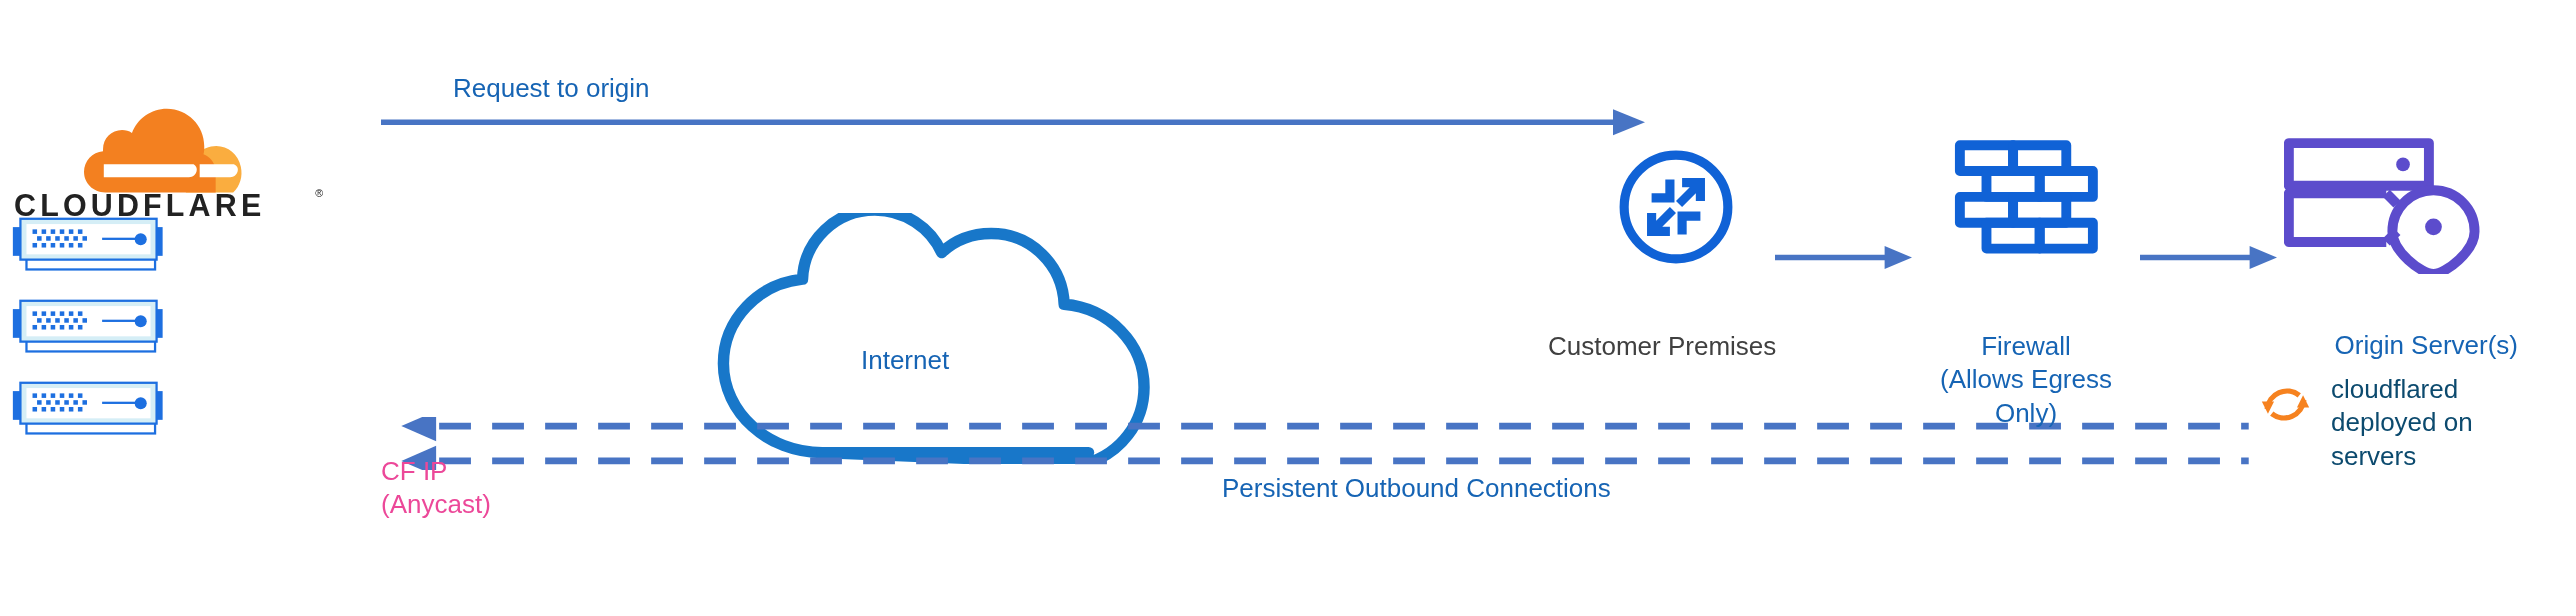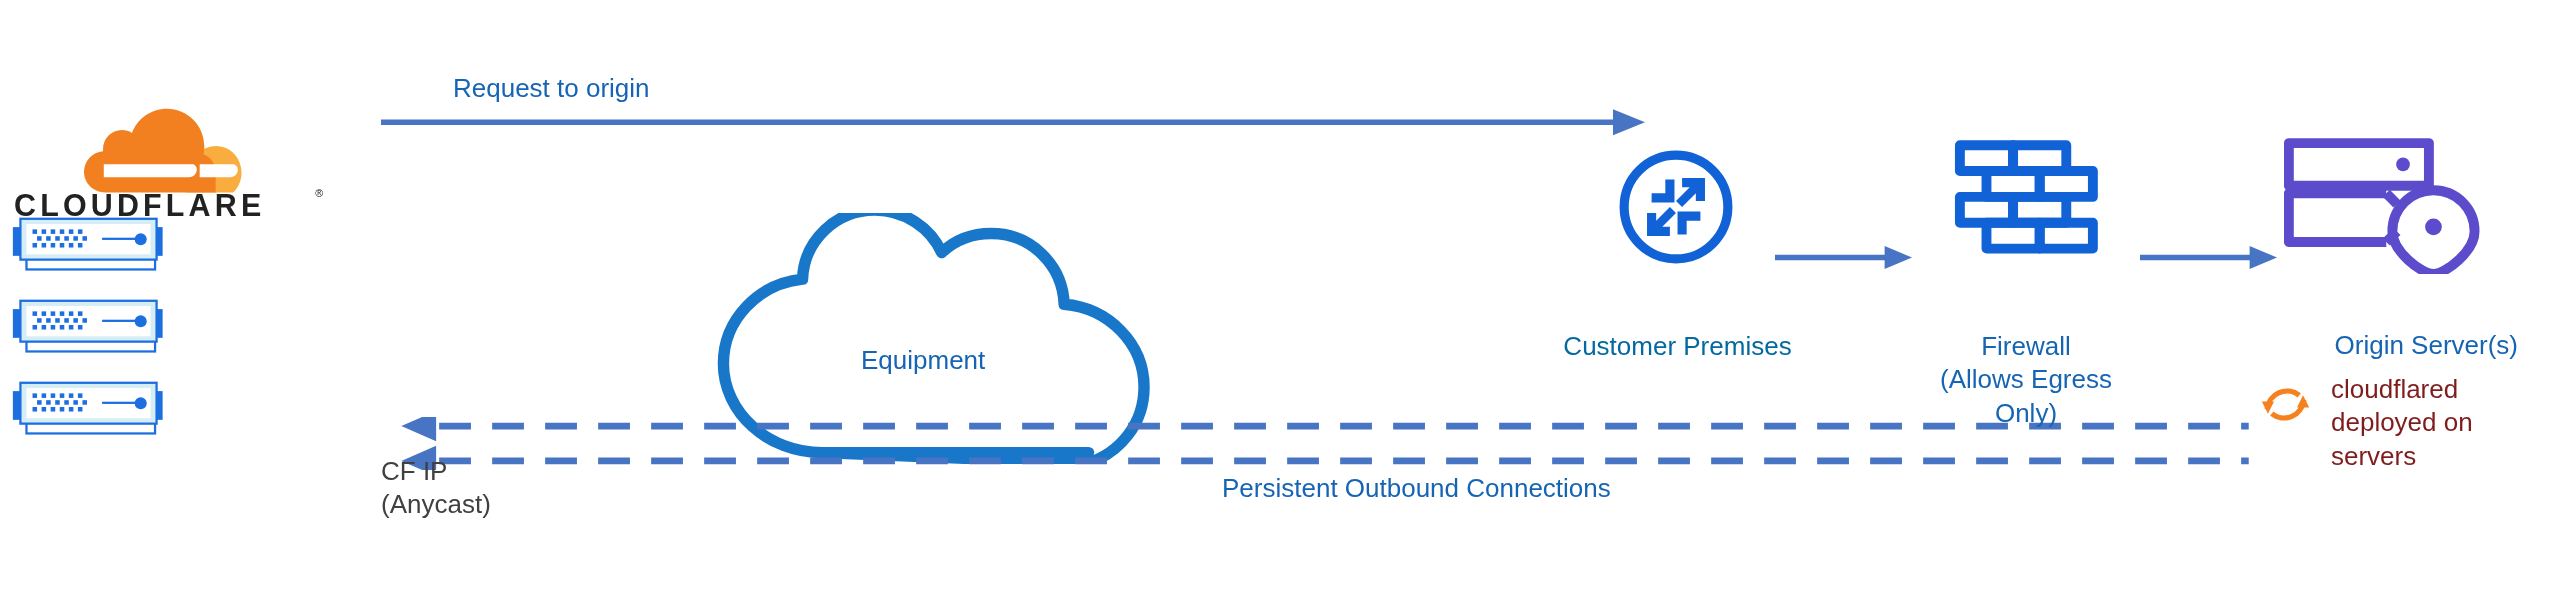--- a/index.html
+++ b/index.html
@@ -99,40 +99,39 @@
     top: 473px;
     font-size: 26px;
     color: #1664b4;
     white-space: nowrap;
     margin-left: 43px;
   }
   #cfip-label {
     left: 381px;
     top: 455px;
     font-size: 26px;
-    color: #404040;
+    color: #ec4899;
     line-height: 1.28;
     white-space: nowrap;
   }
 
   
   #cpe-icon {
     left: 1615px;
     top: 146px;
     width: 122px;
     height: 122px;
   }
   #cpe-icon svg { display: block; width: 100%; height: 100%; }
   #cpe-label {
     left: 1548px;
     top: 330px;
     width: 259px;
-    text-align: center;
-    font-size: 26px;
-    color: #0369a1;
+    font-size: 26px;
+    color: #404040;
     line-height: 1.28;
   }
 
   
   #arrow-cpe-fw {
     left: 1775px;
     top: 246px;
     width: 137px;
     height: 23px;
   }
@@ -188,21 +187,21 @@
     left: 2258px;
     top: 377px;
     width: 55px;
     height: 55px;
   }
   #cloudflared-icon svg { display: block; width: 100%; height: 100%; }
   #cloudflared-label {
     left: 2331px;
     top: 373px;
     font-size: 26px;
-    color: #7f1d1d;
+    color: #0c4a6e;
     line-height: 1.28;
     white-space: nowrap;
   }
 </style>
 </head>
 <body>
 
 <div id="canvas">
 
 
@@ -334,21 +333,21 @@
                C 126 36 168 -4 219 -4
                C 258 -4 292 19 307 52
                C 324 36 347 27 372 27
                C 424 27 466 68 468 120
                C 527 125 573 172 573 229
                C 573 276 542 316 498 329
                Z" fill="none" stroke="#1877c9" stroke-width="15" stroke-linejoin="round"></path>
       <path d="M150 315 L 500 315" stroke="#1877c9" stroke-width="15" stroke-linecap="round"></path>
     </svg>
   </div>
-  <div class="abs" id="internet-label">Equipment</div>
+  <div class="abs" id="internet-label">Internet</div>
 
   <div class="abs" id="dashed-lines">
     <svg viewBox="0 0 2440 70" xmlns="http://www.w3.org/2000/svg">
 
       <line x1="50" y1="12" x2="2440" y2="12" stroke="#4874c4" stroke-width="9" stroke-dasharray="42 28"></line>
       <polygon points="0,12 46,-8 46,32" fill="#4874c4"></polygon>
 
       <line x1="50" y1="58" x2="2440" y2="58" stroke="#4874c4" stroke-width="9" stroke-dasharray="42 28"></line>
       <polygon points="0,58 46,38 46,78" fill="#4874c4"></polygon>
     </svg>

